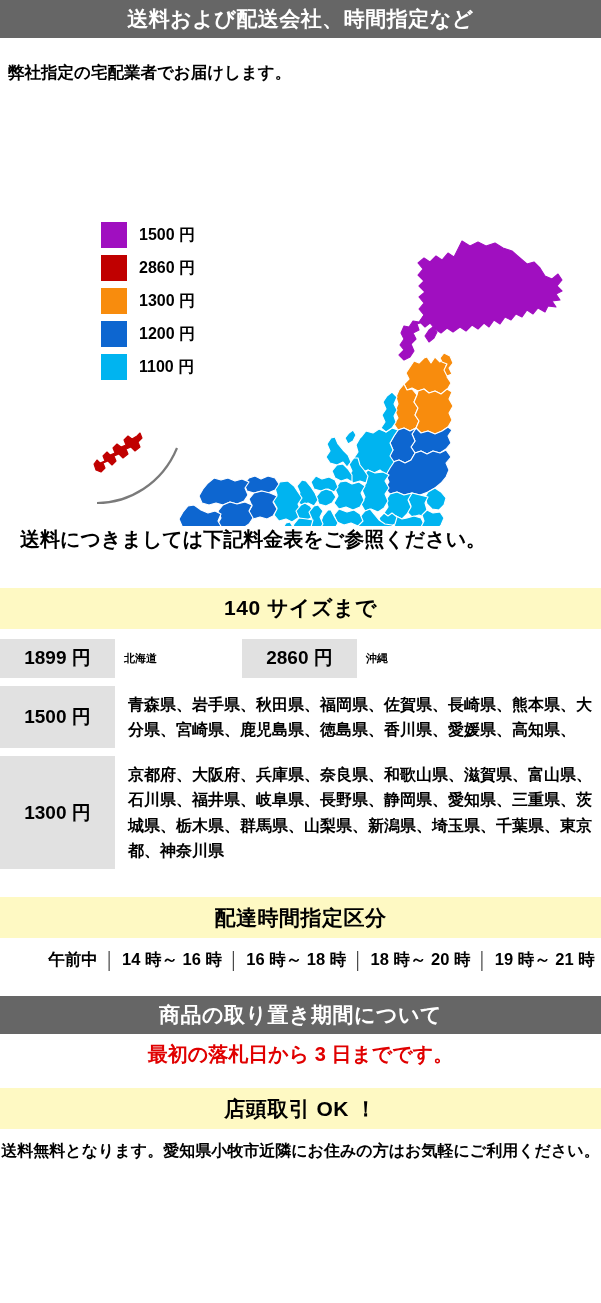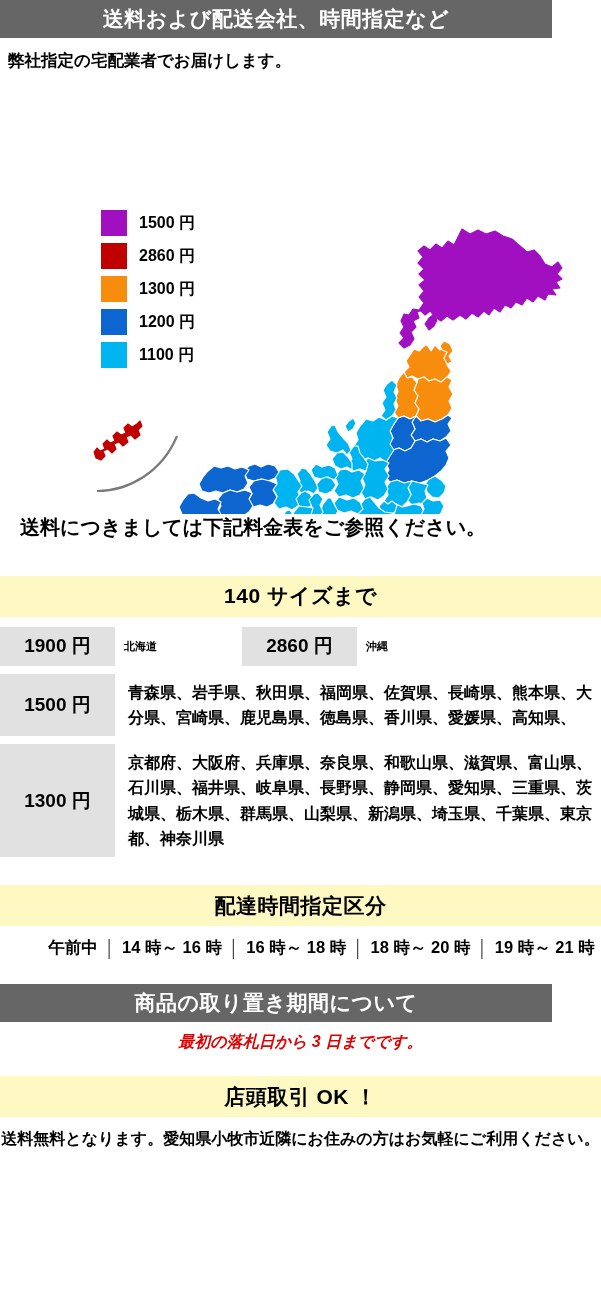--- a/index.html
+++ b/index.html
@@ -13,21 +13,21 @@
     width: 601px;
     height: 1303px;
     font-family: "Liberation Sans", "DejaVu Sans", sans-serif;
     color: #000000;
     overflow: hidden;
     position: relative;
   }
 
   
   .bar-dark {
-    width: 552px;
+    width: 601px;
     height: 38px;
     background: #666666;
     color: #ffffff;
     font-size: 21px;
     font-weight: bold;
     letter-spacing: 0.5px;
     display: flex;
     align-items: center;
     justify-content: center;
   }
@@ -43,20 +43,21 @@
     align-items: center;
     justify-content: center;
   }
 
   
   .intro {
     padding: 10px 8px 0 8px;
     font-size: 16.5px;
     font-weight: bold;
     line-height: 1.55;
+    margin-top: 12px;
   }
   .intro div { white-space: nowrap; }
 
   
   .map-wrap {
     position: relative;
     width: 601px;
     height: 440px;
   }
   .legend {
@@ -175,23 +176,22 @@
     padding: 0 7px;
   }
 
   
   .red-note {
     height: 40px;
     display: flex;
     align-items: center;
     justify-content: center;
     color: #e00000;
-    font-size: 16px;
-    font-weight: bold;
-    font-style: italic;
+    font-size: 20px;
+    font-weight: bold;
   }
 
   
   .footer-note {
     height: 44px;
     display: flex;
     align-items: center;
     justify-content: center;
     font-size: 16px;
     font-weight: bold;
@@ -395,21 +395,21 @@
 
 <div class="bar-light">
   <span>140 サイズまで</span>
 </div>
 
 <div class="spacer-10"></div>
 
 <div class="fee-table">
 
   <div class="fee-row-split">
-    <div class="split-price">1900 円</div>
+    <div class="split-price">1899 円</div>
     <div class="split-name">北海道</div>
     <div class="split-gap-a"></div>
     <div class="split-price">2860 円</div>
     <div class="split-name">沖縄</div>
   </div>
 
   <div class="fee-row">
     <div class="fee-price">1500 円</div>
     <div class="fee-names">青森県、岩手県、秋田県、福岡県、佐賀県、長崎県、熊本県、大分県、宮崎県、鹿児島県、徳島県、香川県、愛媛県、高知県、</div>
   </div>

